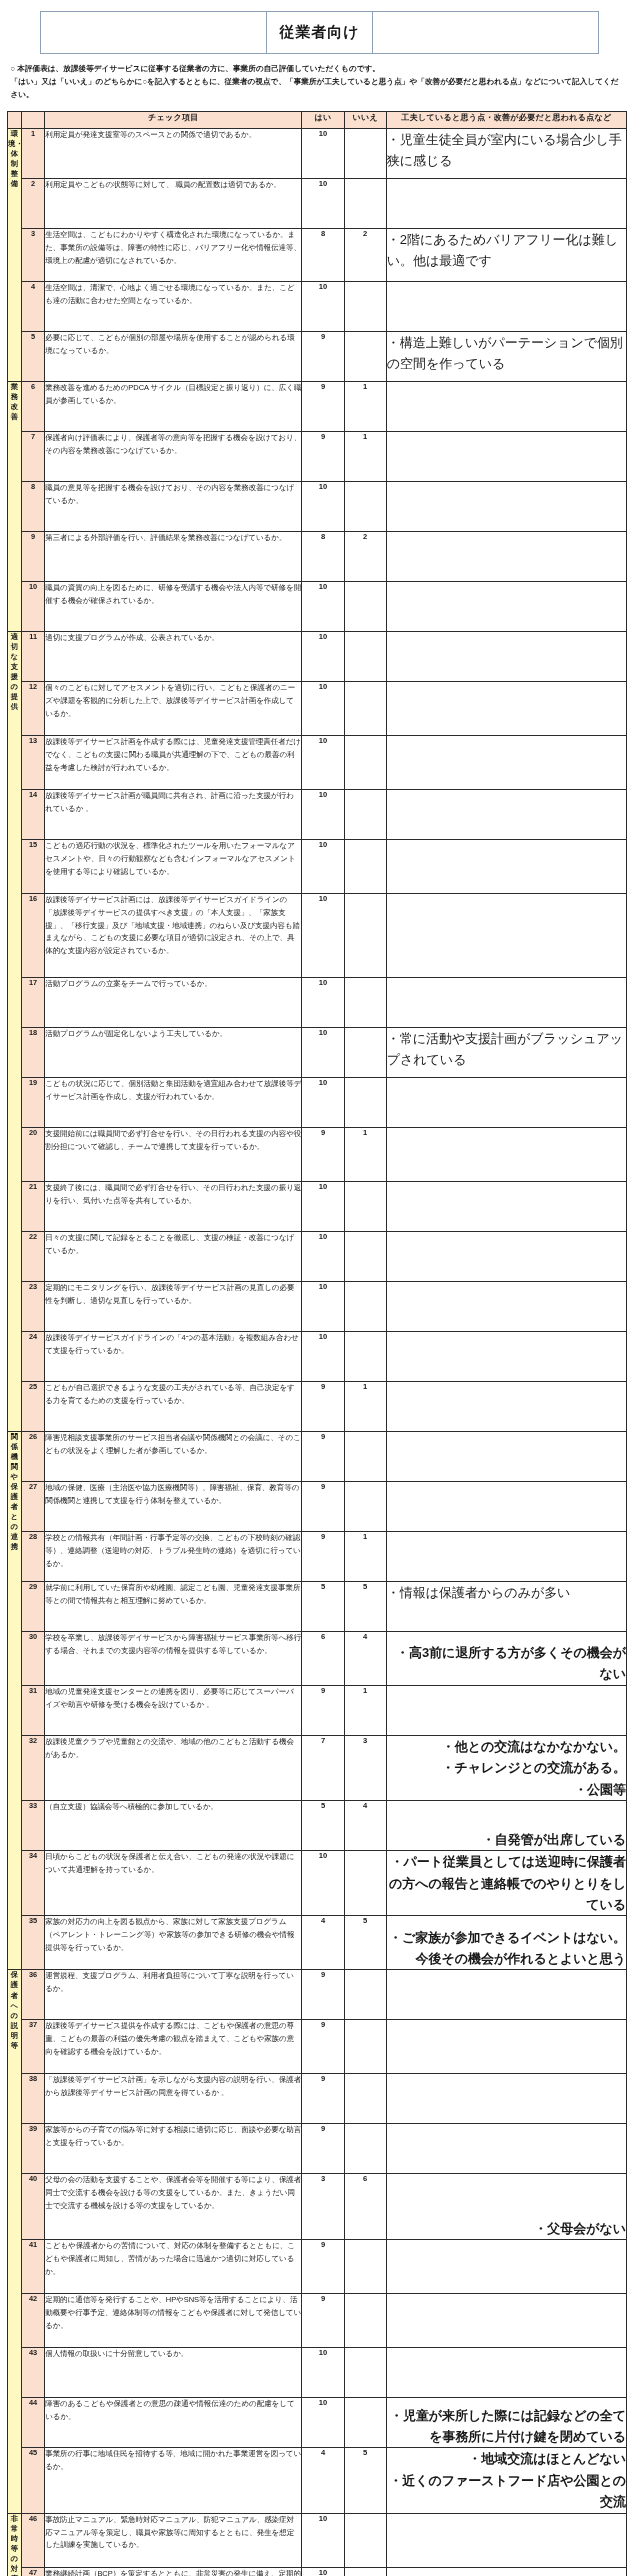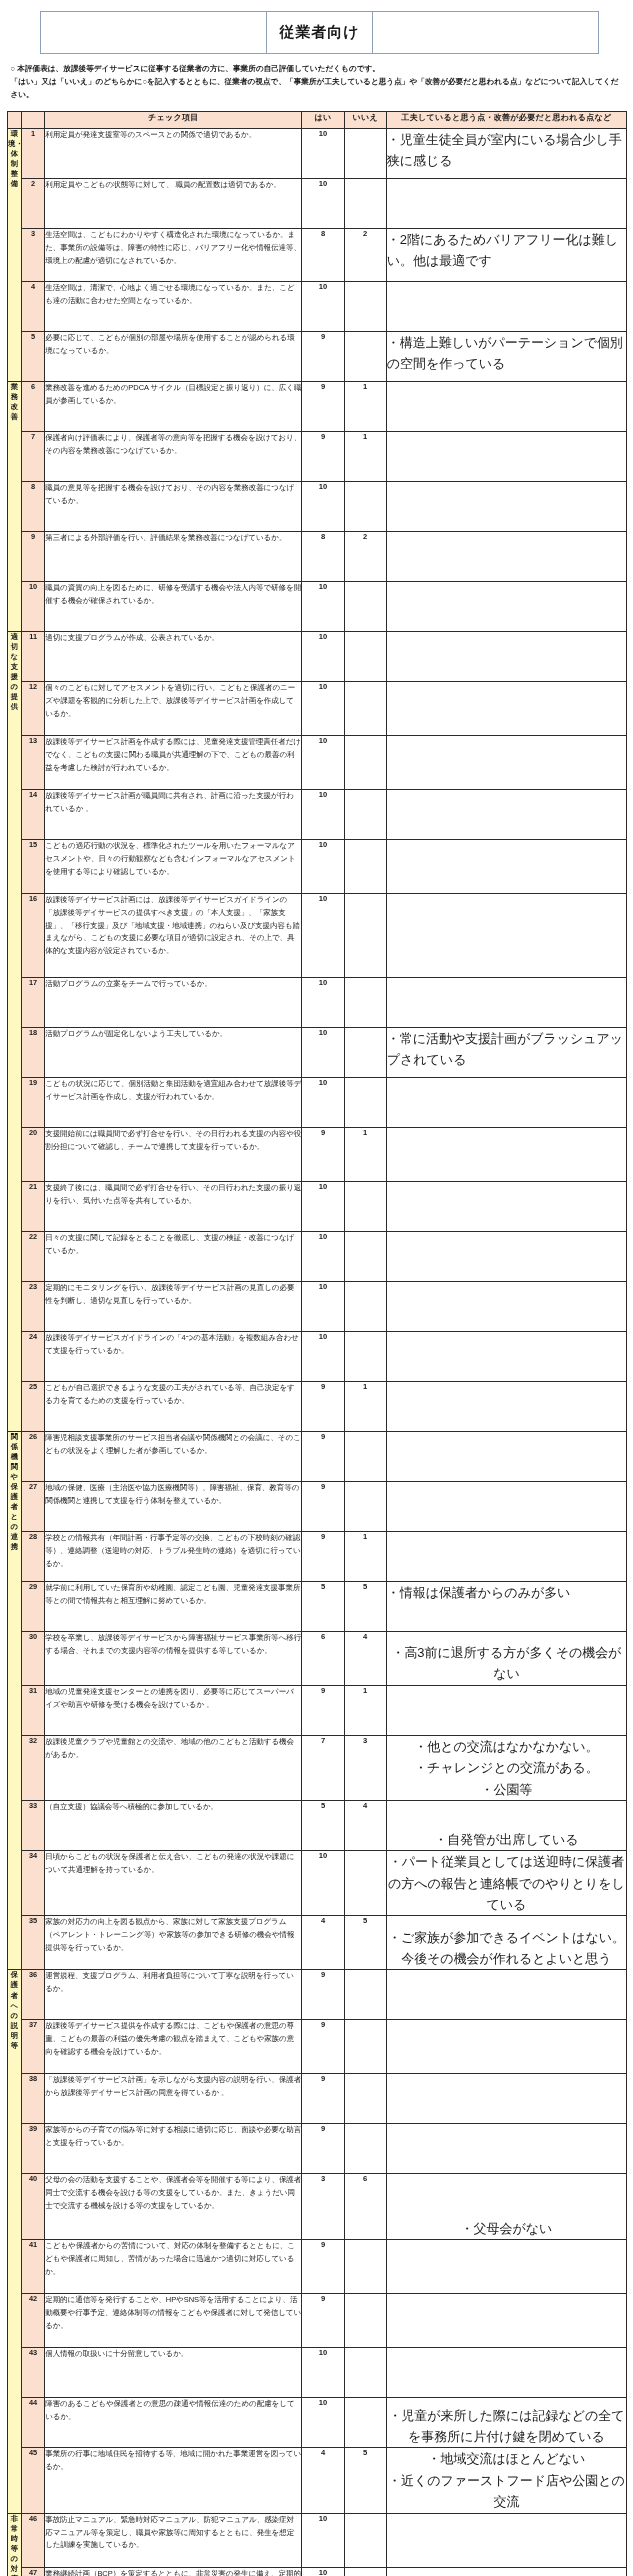--- a/index.html
+++ b/index.html
@@ -130,21 +130,21 @@
     font-weight: 600;
     padding-bottom: 1.8px;
   }
   td.note {
     font-size: 13px;
     line-height: 1.65;
     padding: 2.6px 3.5px;
     letter-spacing: -0.04px;
   }
   td.note.left  { text-align: left;   vertical-align: top; }
-  td.note.center{ text-align: center; vertical-align: bottom; }
+  td.note.center{ text-align: right; vertical-align: bottom; font-weight: bold; }
   .nowrapfix { white-space: pre-line; }
 </style>
 </head>
 <body>
 
 <div class="page">
 
 
   <div class="title-box">
     <div class="title-inner">

